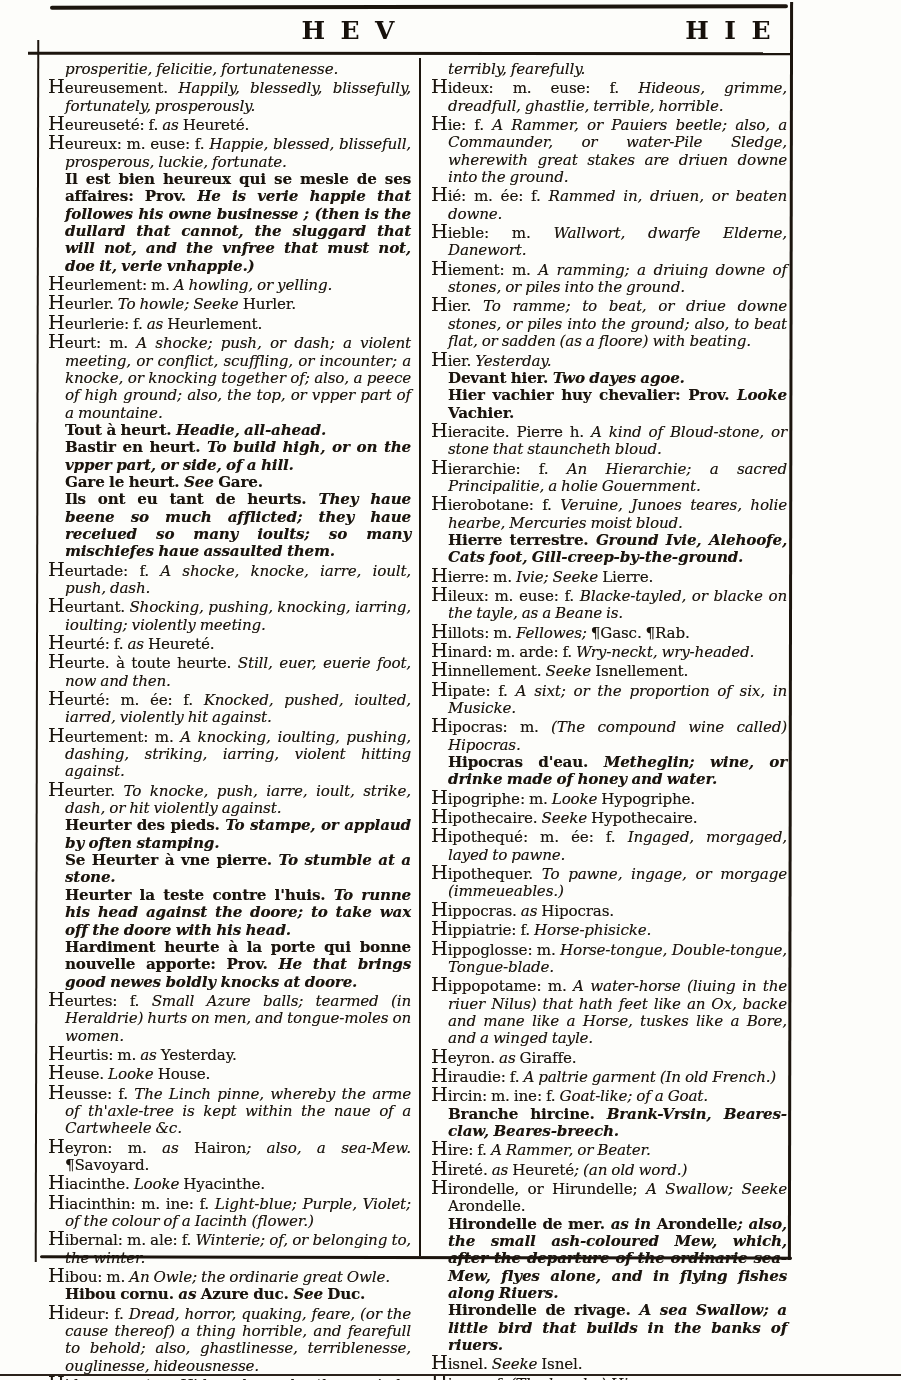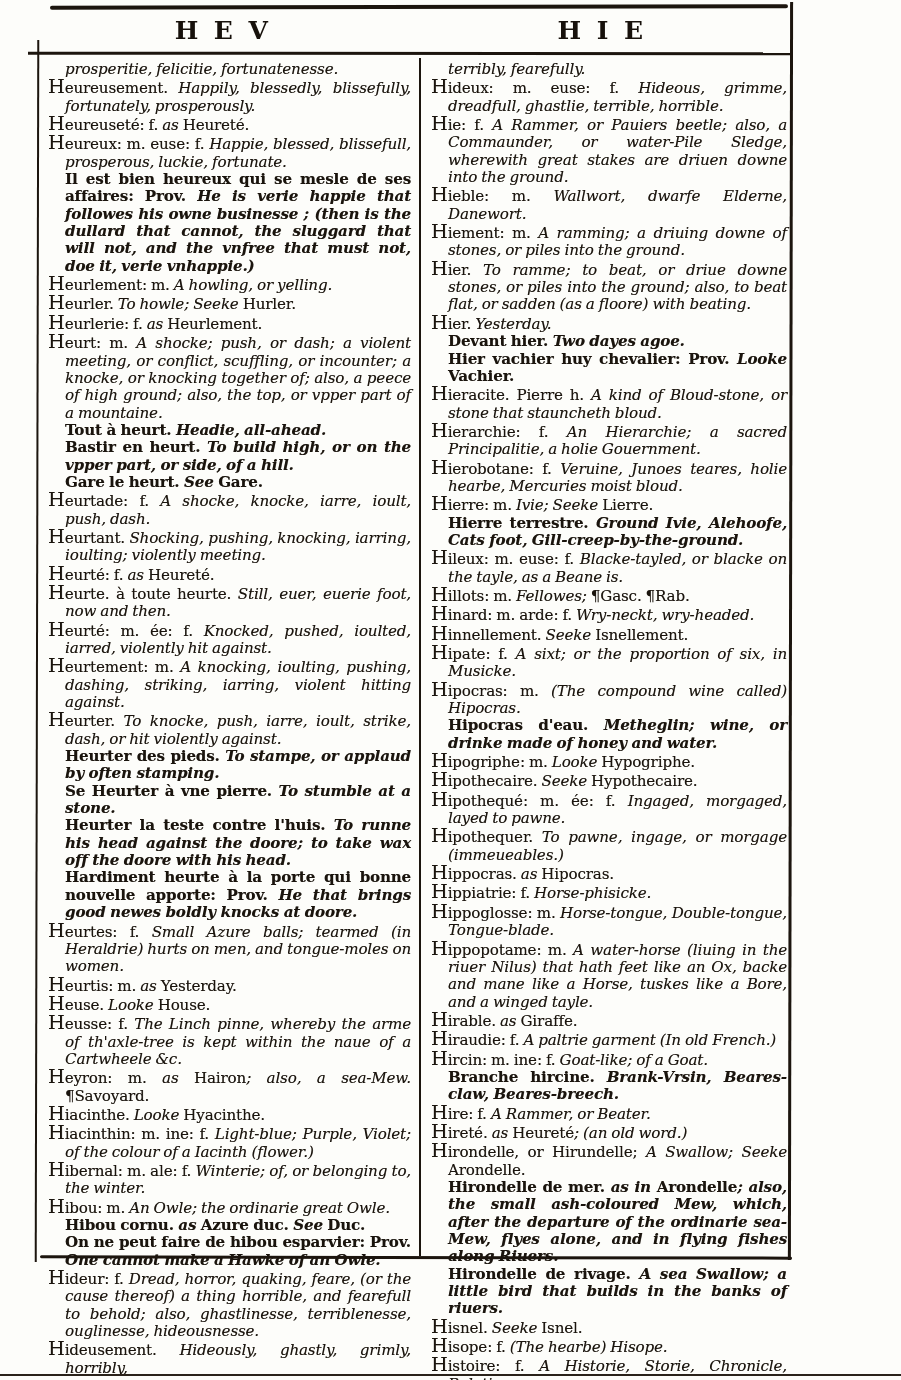--- a/index.html
+++ b/index.html
@@ -18,21 +18,21 @@
   .left-border{left:36px;top:40px;width:2px;height:1222px;transform:rotate(0.12deg);}
   .right-border{left:789px;top:2px;width:3px;height:1258px;transform:rotate(0.1deg);}
   .col-divider{left:419px;top:58px;width:2px;height:1198px;}
   .bottom-rule{left:40px;top:1256px;width:752px;height:3px;transform:rotate(0.1deg);border-radius:2px;}
   .page-edge-line{left:0;top:1374px;width:901px;height:2px;background:#6b6b66;}
 
   .header-label{
     position:absolute;top:16px;
     font-size:25px;font-weight:bold;
     letter-spacing:0.62em;
-    text-align:center;
+    text-align:right;
     color:#17110b;
   }
   .header-left{left:48px;width:362px;}
   .header-right{left:430px;width:356px;}
 
   .col{
     position:absolute;top:61px;
     font-size:15px;line-height:17.35px;
     letter-spacing:-0.1px;word-spacing:-0.6px;
     text-shadow:0.25px 0.25px 0 rgba(26,20,13,0.5);
@@ -65,20 +65,21 @@
       <p class="entry main"><span class="r">Heureuseté: f. </span><span class="i">as </span><span class="r">Heureté.</span></p>
       <p class="entry main"><span class="r">Heureux: m. euse: f. </span><span class="i">Happie, blessed, blissefull, prosperous, luckie, fortunate.</span></p>
       <p class="entry sub"><span class="r">Il est bien heureux qui se mesle de ses affaires: Prov. </span><span class="i">He is verie happie that followes his owne businesse ; (then is the dullard that cannot, the sluggard that will not, and the vnfree that must not, doe it, verie vnhappie.)</span></p>
       <p class="entry main"><span class="r">Heurlement: m. </span><span class="i">A howling, or yelling.</span></p>
       <p class="entry main"><span class="r">Heurler. </span><span class="i">To howle; Seeke </span><span class="r">Hurler.</span></p>
       <p class="entry main"><span class="r">Heurlerie: f. </span><span class="i">as </span><span class="r">Heurlement.</span></p>
       <p class="entry main"><span class="r">Heurt: m. </span><span class="i">A shocke; push, or dash; a violent meeting, or conflict, scuffling, or incounter; a knocke, or knocking together of; also, a peece of high ground; also, the top, or vpper part of a mountaine.</span></p>
       <p class="entry sub"><span class="r">Tout à heurt. </span><span class="i">Headie, all-ahead.</span></p>
       <p class="entry sub"><span class="r">Bastir en heurt. </span><span class="i">To build high, or on the vpper part, or side, of a hill.</span></p>
       <p class="entry sub"><span class="r">Gare le heurt. </span><span class="i">See </span><span class="r">Gare.</span></p>
+      <p class="entry sub"><span class="r">Ils ont eu tant de heurts. </span><span class="i">They haue beene so much afflicted; they haue receiued so many ioults; so many mischiefes haue assaulted them.</span></p>
       <p class="entry main"><span class="r">Heurtade: f. </span><span class="i">A shocke, knocke, iarre, ioult, push, dash.</span></p>
       <p class="entry main"><span class="r">Heurtant. </span><span class="i">Shocking, pushing, knocking, iarring, ioulting; violently meeting.</span></p>
       <p class="entry main"><span class="r">Heurté: f. </span><span class="i">as </span><span class="r">Heureté.</span></p>
       <p class="entry main"><span class="r">Heurte. à toute heurte. </span><span class="i">Still, euer, euerie foot, now and then.</span></p>
       <p class="entry main"><span class="r">Heurté: m. ée: f. </span><span class="i">Knocked, pushed, ioulted, iarred, violently hit against.</span></p>
       <p class="entry main"><span class="r">Heurtement: m. </span><span class="i">A knocking, ioulting, pushing, dashing, striking, iarring, violent hitting against.</span></p>
       <p class="entry main"><span class="r">Heurter. </span><span class="i">To knocke, push, iarre, ioult, strike, dash, or hit violently against.</span></p>
       <p class="entry sub"><span class="r">Heurter des pieds. </span><span class="i">To stampe, or applaud by often stamping.</span></p>
       <p class="entry sub"><span class="r">Se Heurter à vne pierre. </span><span class="i">To stumble at a stone.</span></p>
       <p class="entry sub"><span class="r">Heurter la teste contre l'huis. </span><span class="i">To runne his head against the doore; to take wax off the doore with his head.</span></p>
@@ -86,55 +87,55 @@
       <p class="entry main"><span class="r">Heurtes: f. </span><span class="i">Small Azure balls; tearmed (in Heraldrie) hurts on men, and tongue-moles on women.</span></p>
       <p class="entry main"><span class="r">Heurtis: m. </span><span class="i">as </span><span class="r">Yesterday.</span></p>
       <p class="entry main"><span class="r">Heuse. </span><span class="i">Looke </span><span class="r">House.</span></p>
       <p class="entry main"><span class="r">Heusse: f. </span><span class="i">The Linch pinne, whereby the arme of th'axle-tree is kept within the naue of a Cartwheele &amp;c.</span></p>
       <p class="entry main"><span class="r">Heyron: m. </span><span class="i">as </span><span class="r">Hairon</span><span class="i">; also, a sea-Mew. </span><span class="r">¶Savoyard.</span></p>
       <p class="entry main"><span class="r">Hiacinthe. </span><span class="i">Looke </span><span class="r">Hyacinthe.</span></p>
       <p class="entry main"><span class="r">Hiacinthin: m. ine: f. </span><span class="i">Light-blue; Purple, Violet; of the colour of a Iacinth (flower.)</span></p>
       <p class="entry main"><span class="r">Hibernal: m. ale: f. </span><span class="i">Winterie; of, or belonging to, the winter.</span></p>
       <p class="entry main"><span class="r">Hibou: m. </span><span class="i">An Owle; the ordinarie great Owle.</span></p>
       <p class="entry sub"><span class="r">Hibou cornu. </span><span class="i">as </span><span class="r">Azure duc. </span><span class="i">See </span><span class="r">Duc.</span></p>
-      <p class="entry sub"><span class="r">On ne peut faire de hibou esparvier: Prov. </span><span class="i">One cannot make a Hawke of an Owle.</span></p>
       <p class="entry main"><span class="r">Hideur: f. </span><span class="i">Dread, horror, quaking, feare, (or the cause thereof) a thing horrible, and fearefull to behold; also, ghastlinesse, terriblenesse, ouglinesse, hideousnesse.</span></p>
       <p class="entry main"><span class="r">Hideusement. </span><span class="i">Hideously, ghastly, grimly, horribly,</span></p>
     </div>
   <div class="col col-right">
       <p class="entry cont"><span class="i">terribly, fearefully.</span></p>
       <p class="entry main"><span class="r">Hideux: m. euse: f. </span><span class="i">Hideous, grimme, dreadfull, ghastlie, terrible, horrible.</span></p>
       <p class="entry main"><span class="r">Hie: f. </span><span class="i">A Rammer, or Pauiers beetle; also, a Commaunder, or water-Pile Sledge, wherewith great stakes are driuen downe into the ground.</span></p>
+      <p class="entry main"><span class="r">Hié: m. ée: f. </span><span class="i">Rammed in, driuen, or beaten downe.</span></p>
       <p class="entry main"><span class="r">Hieble: m. </span><span class="i">Wallwort, dwarfe Elderne, Danewort.</span></p>
       <p class="entry main"><span class="r">Hiement: m. </span><span class="i">A ramming; a driuing downe of stones, or piles into the ground.</span></p>
       <p class="entry main"><span class="r">Hier. </span><span class="i">To ramme; to beat, or driue downe stones, or piles into the ground; also, to beat flat, or sadden (as a floore) with beating.</span></p>
       <p class="entry main"><span class="r">Hier. </span><span class="i">Yesterday.</span></p>
       <p class="entry sub"><span class="r">Devant hier. </span><span class="i">Two dayes agoe.</span></p>
       <p class="entry sub"><span class="r">Hier vachier huy chevalier: Prov. </span><span class="i">Looke </span><span class="r">Vachier.</span></p>
       <p class="entry main"><span class="r">Hieracite. Pierre h. </span><span class="i">A kind of Bloud-stone, or stone that stauncheth bloud.</span></p>
       <p class="entry main"><span class="r">Hierarchie: f. </span><span class="i">An Hierarchie; a sacred Principalitie, a holie Gouernment.</span></p>
       <p class="entry main"><span class="r">Hierobotane: f. </span><span class="i">Veruine, Junoes teares, holie hearbe, Mercuries moist bloud.</span></p>
+      <p class="entry sub"><span class="r">Hierre terrestre. </span><span class="i">Ground Ivie, Alehoofe, Cats foot, Gill-creep-by-the-ground.</span></p>
       <p class="entry main"><span class="r">Hierre: m. </span><span class="i">Ivie; Seeke </span><span class="r">Lierre.</span></p>
-      <p class="entry sub"><span class="r">Hierre terrestre. </span><span class="i">Ground Ivie, Alehoofe, Cats foot, Gill-creep-by-the-ground.</span></p>
       <p class="entry main"><span class="r">Hileux: m. euse: f. </span><span class="i">Blacke-tayled, or blacke on the tayle, as a Beane is.</span></p>
       <p class="entry main"><span class="r">Hillots: m. </span><span class="i">Fellowes; </span><span class="r">¶Gasc. ¶Rab.</span></p>
       <p class="entry main"><span class="r">Hinard: m. arde: f. </span><span class="i">Wry-neckt, wry-headed.</span></p>
       <p class="entry main"><span class="r">Hinnellement. </span><span class="i">Seeke </span><span class="r">Isnellement.</span></p>
       <p class="entry main"><span class="r">Hipate: f. </span><span class="i">A sixt; or the proportion of six, in Musicke.</span></p>
       <p class="entry main"><span class="r">Hipocras: m. </span><span class="i">(The compound wine called) Hipocras.</span></p>
       <p class="entry sub"><span class="r">Hipocras d'eau. </span><span class="i">Metheglin; wine, or drinke made of honey and water.</span></p>
       <p class="entry main"><span class="r">Hipogriphe: m. </span><span class="i">Looke </span><span class="r">Hypogriphe.</span></p>
       <p class="entry main"><span class="r">Hipothecaire. </span><span class="i">Seeke </span><span class="r">Hypothecaire.</span></p>
       <p class="entry main"><span class="r">Hipothequé: m. ée: f. </span><span class="i">Ingaged, morgaged, layed to pawne.</span></p>
       <p class="entry main"><span class="r">Hipothequer. </span><span class="i">To pawne, ingage, or morgage (immeueables.)</span></p>
       <p class="entry main"><span class="r">Hippocras. </span><span class="i">as </span><span class="r">Hipocras.</span></p>
       <p class="entry main"><span class="r">Hippiatrie: f. </span><span class="i">Horse-phisicke.</span></p>
       <p class="entry main"><span class="r">Hippoglosse: m. </span><span class="i">Horse-tongue, Double-tongue, Tongue-blade.</span></p>
       <p class="entry main"><span class="r">Hippopotame: m. </span><span class="i">A water-horse (liuing in the riuer Nilus) that hath feet like an Ox, backe and mane like a Horse, tuskes like a Bore, and a winged tayle.</span></p>
-      <p class="entry main"><span class="r">Hirable. </span><span class="i">as </span><span class="r">Giraffe.</span></p>
+      <p class="entry main"><span class="r">Heyron. </span><span class="i">as </span><span class="r">Giraffe.</span></p>
       <p class="entry main"><span class="r">Hiraudie: f. </span><span class="i">A paltrie garment (In old French.)</span></p>
       <p class="entry main"><span class="r">Hircin: m. ine: f. </span><span class="i">Goat-like; of a Goat.</span></p>
       <p class="entry sub"><span class="r">Branche hircine. </span><span class="i">Brank-Vrsin, Beares-claw, Beares-breech.</span></p>
       <p class="entry main"><span class="r">Hire: f. </span><span class="i">A Rammer, or Beater.</span></p>
       <p class="entry main"><span class="r">Hireté. </span><span class="i">as </span><span class="r">Heureté</span><span class="i">; (an old word.)</span></p>
       <p class="entry main"><span class="r">Hirondelle, or Hirundelle; </span><span class="i">A Swallow; Seeke </span><span class="r">Arondelle.</span></p>
       <p class="entry sub"><span class="r">Hirondelle de mer. </span><span class="i">as in </span><span class="r">Arondelle</span><span class="i">; also, the small ash-coloured Mew, which, after the departure of the ordinarie sea-Mew, flyes alone, and in flying fishes along Riuers.</span></p>
       <p class="entry sub"><span class="r">Hirondelle de rivage. </span><span class="i">A sea Swallow; a little bird that builds in the banks of riuers.</span></p>
       <p class="entry main"><span class="r">Hisnel. </span><span class="i">Seeke </span><span class="r">Isnel.</span></p>
       <p class="entry main"><span class="r">Hisope: f. </span><span class="i">(The hearbe) Hisope.</span></p>

